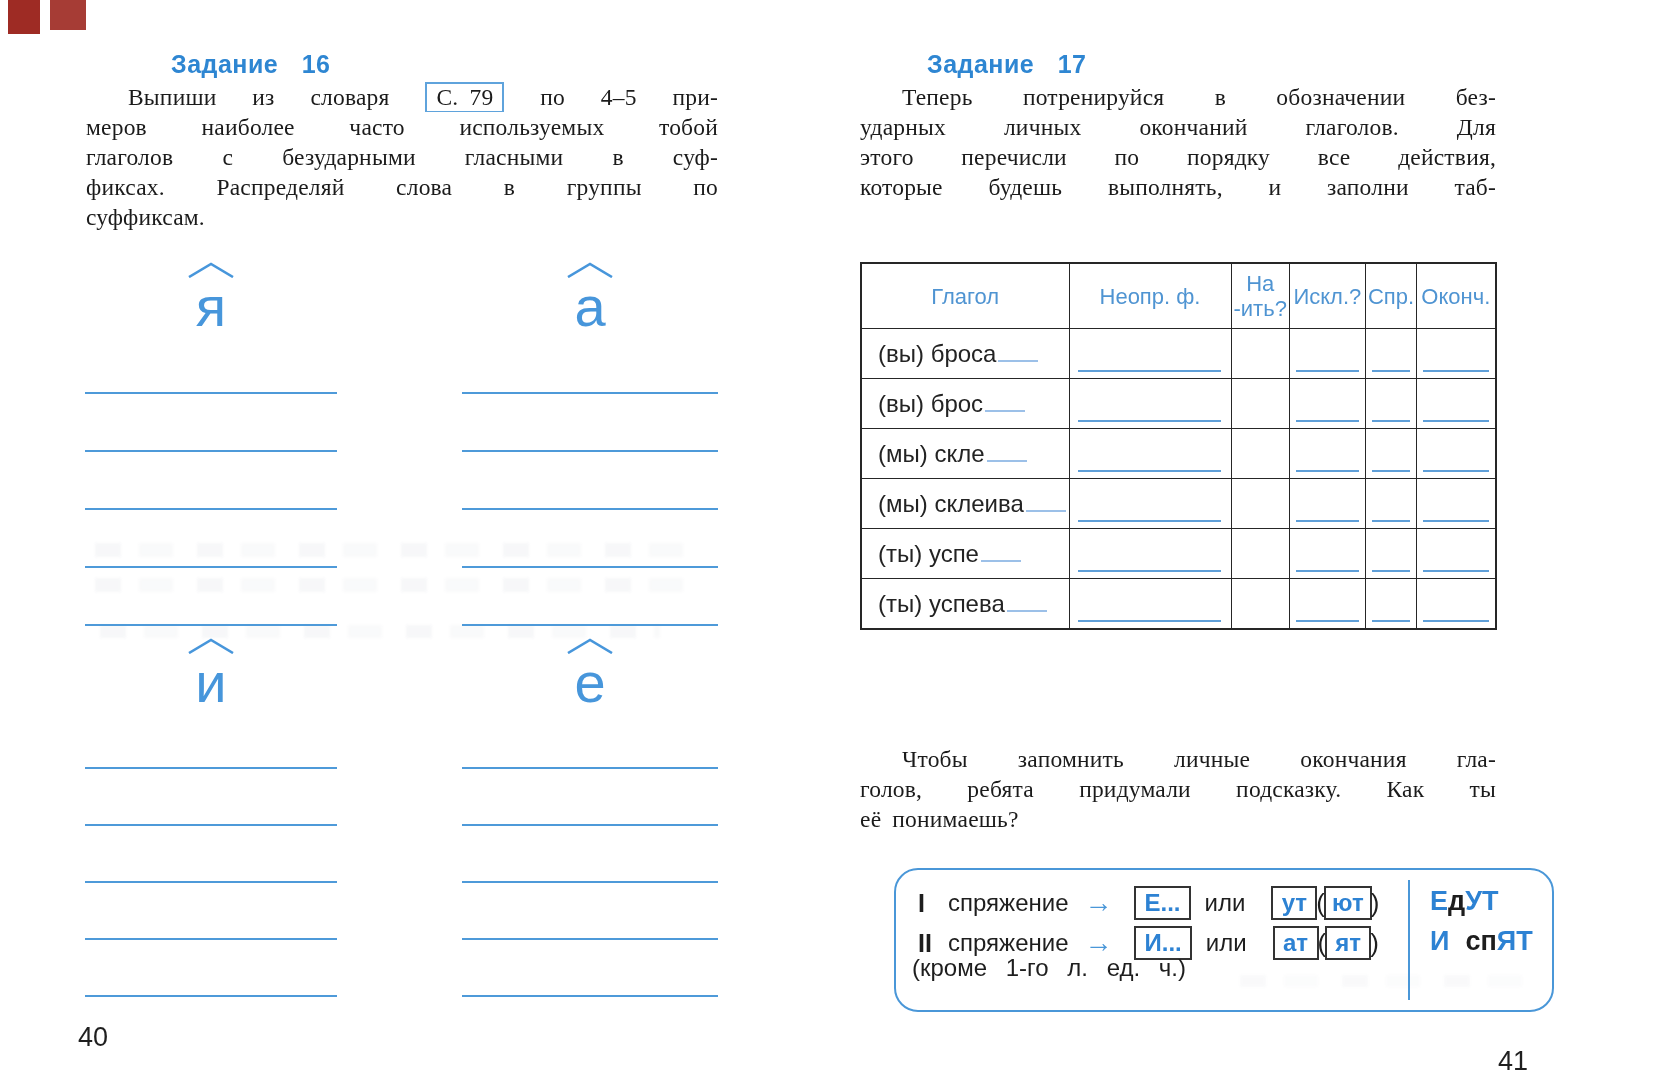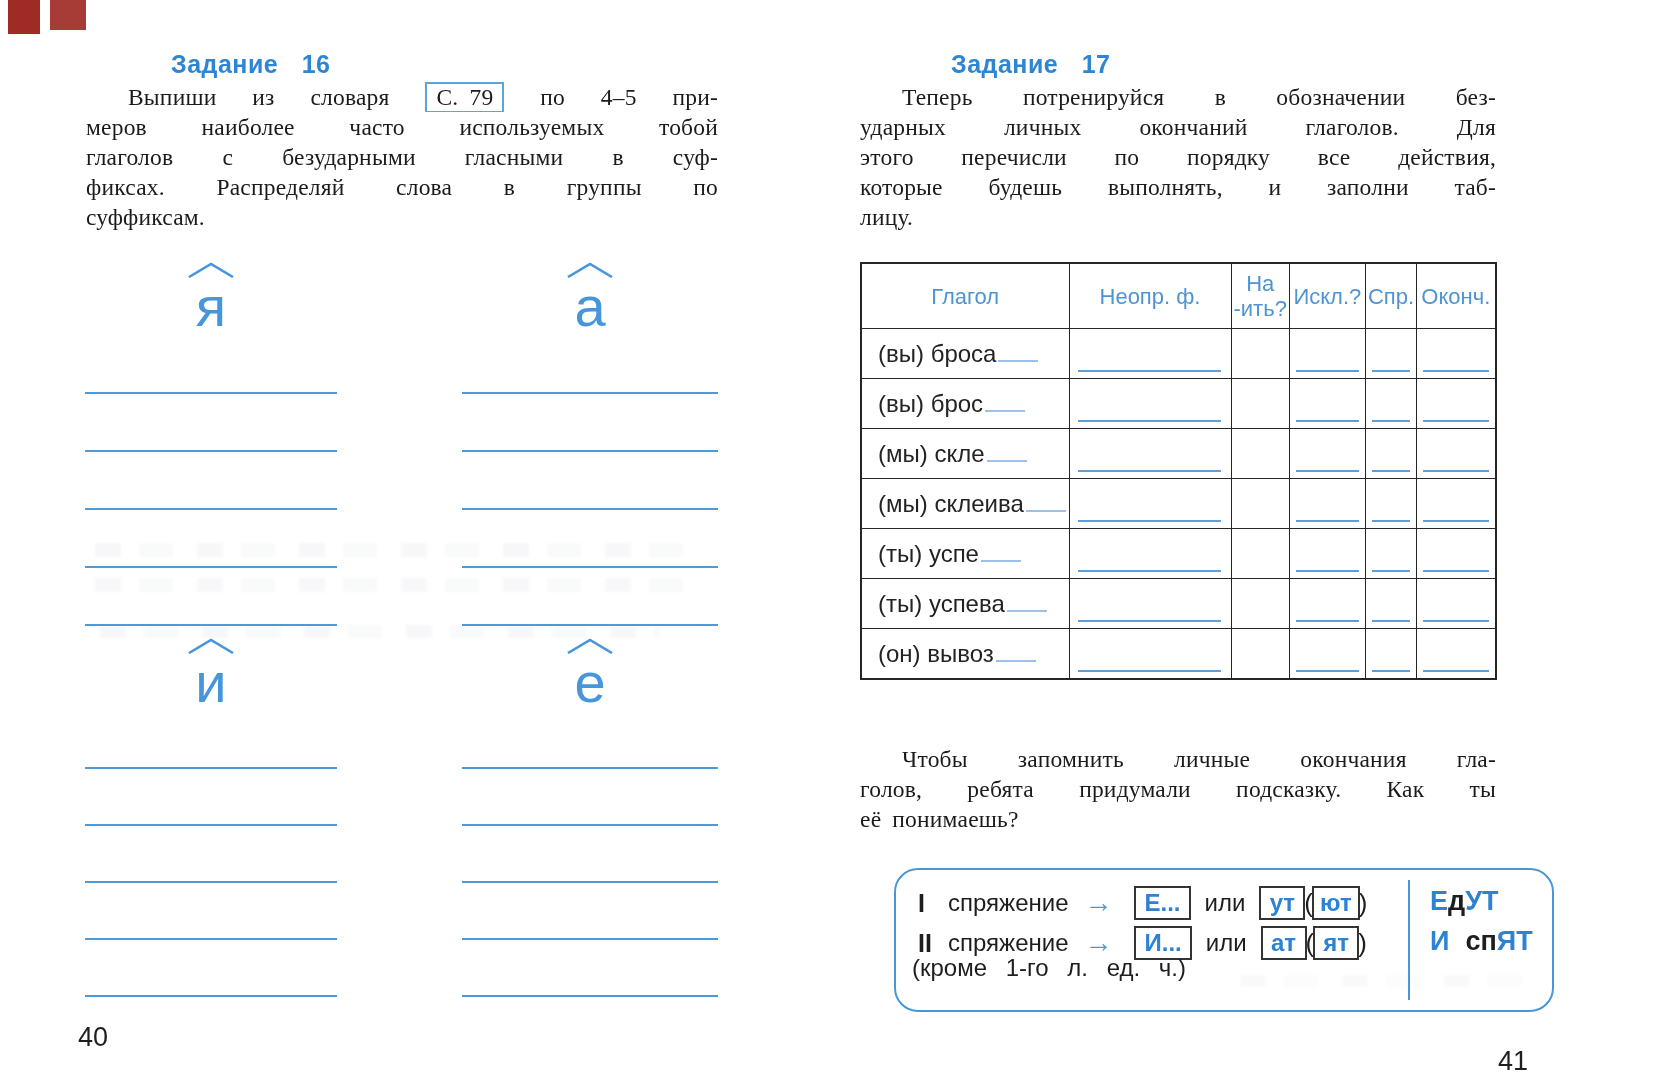--- a/index.html
+++ b/index.html
@@ -72,21 +72,21 @@
   }
   .hb-row{position:absolute;left:22px;display:flex;align-items:center;height:38px;font-size:24px;color:#1e1e1e;}
   .hb-num{font-weight:bold;width:30px;font-size:25px;}
   .hb-lab{margin-right:16px;}
   .hb-arrow{color:#4a97d8;font-size:28px;font-weight:bold;margin-right:22px;}
   .lb{
     display:inline-block;border:2px solid #333;color:#2d82d3;font-weight:bold;
     font-size:24px;line-height:28px;padding:1px 6px;min-width:30px;text-align:center;
   }
   .lb.wide{padding:1px 8px;margin-right:14px;}
-  .hb-or{margin-right:14px;}
+  .hb-or{margin-right:26px;}
   .paren{font-size:26px;margin:0 -1px;}
   .hb-note{position:absolute;left:16px;top:84px;font-size:24px;color:#1e1e1e;word-spacing:12px;}
   .hb-divider{position:absolute;left:512px;top:10px;bottom:10px;width:2px;background:#4a97d8;}
   .mnem{position:absolute;left:534px;font-size:27px;font-weight:bold;white-space:nowrap;}
   .mn-blue{color:#2d82d3;}
   .mn-black{color:#1e1e1e;font-weight:bold;}
   .mn-gap{display:inline-block;width:16px;}
 </style>
 </head>
 <body>
@@ -160,28 +160,27 @@
   </div>
   <div class="wline"></div>
   <div class="wline"></div>
   <div class="wline"></div>
   <div class="wline"></div>
   <div class="wline"></div>
 </div>
 
 <div class="pagenum" style="left:78px;top:998px;margin-top:24px;">40</div>
 
-<div class="task-title" style="left:951px;top:50px;">Задание 17</div>
+<div class="task-title" style="left:927px;top:50px;">Задание 17</div>
 
 <div class="para" style="left:860px;top:82px;width:636px;">
   <div class="jline indent">Теперь потренируйся в обозначении без-</div>
   <div class="jline">ударных личных окончаний глаголов. Для</div>
   <div class="jline">этого перечисли по порядку все действия,</div>
   <div class="jline">которые будешь выполнять, и заполни таб-</div>
-  <div class="jline last">лицу.</div>
 </div>
 
 <table class="vtab">
   <colgroup>
     <col style="width:208px">
       <col style="width:162px">
       <col style="width:58px">
     <col style="width:76px">
       <col style="width:50px">
       <col style="width:79px">
@@ -284,36 +283,20 @@
     <td>
           <div class="cell-line cl-fit"></div>
         </td>
     <td>
           <div class="cell-line cl-fit"></div>
         </td>
     <td>
           <div class="cell-line cl-fit"></div>
         </td>
   </tr>
-  <tr>
-    <td class="lbl"><span>(он) вывоз</span><span class="blank"></span></td>
-    <td>
-          <div class="cell-line cl-wide"></div>
-        </td>
-    <td></td>
-    <td>
-          <div class="cell-line cl-fit"></div>
-        </td>
-    <td>
-          <div class="cell-line cl-fit"></div>
-        </td>
-    <td>
-          <div class="cell-line cl-fit"></div>
-        </td>
-  </tr>
 </tbody>
   </table>
 
 <div class="para" style="left:860px;top:744px;width:636px;">
   <div class="jline indent">Чтобы запомнить личные окончания гла-</div>
   <div class="jline">голов, ребята придумали подсказку. Как ты</div>
   <div class="jline last">её понимаешь?</div>
 </div>
 
 <div class="hint-box">

